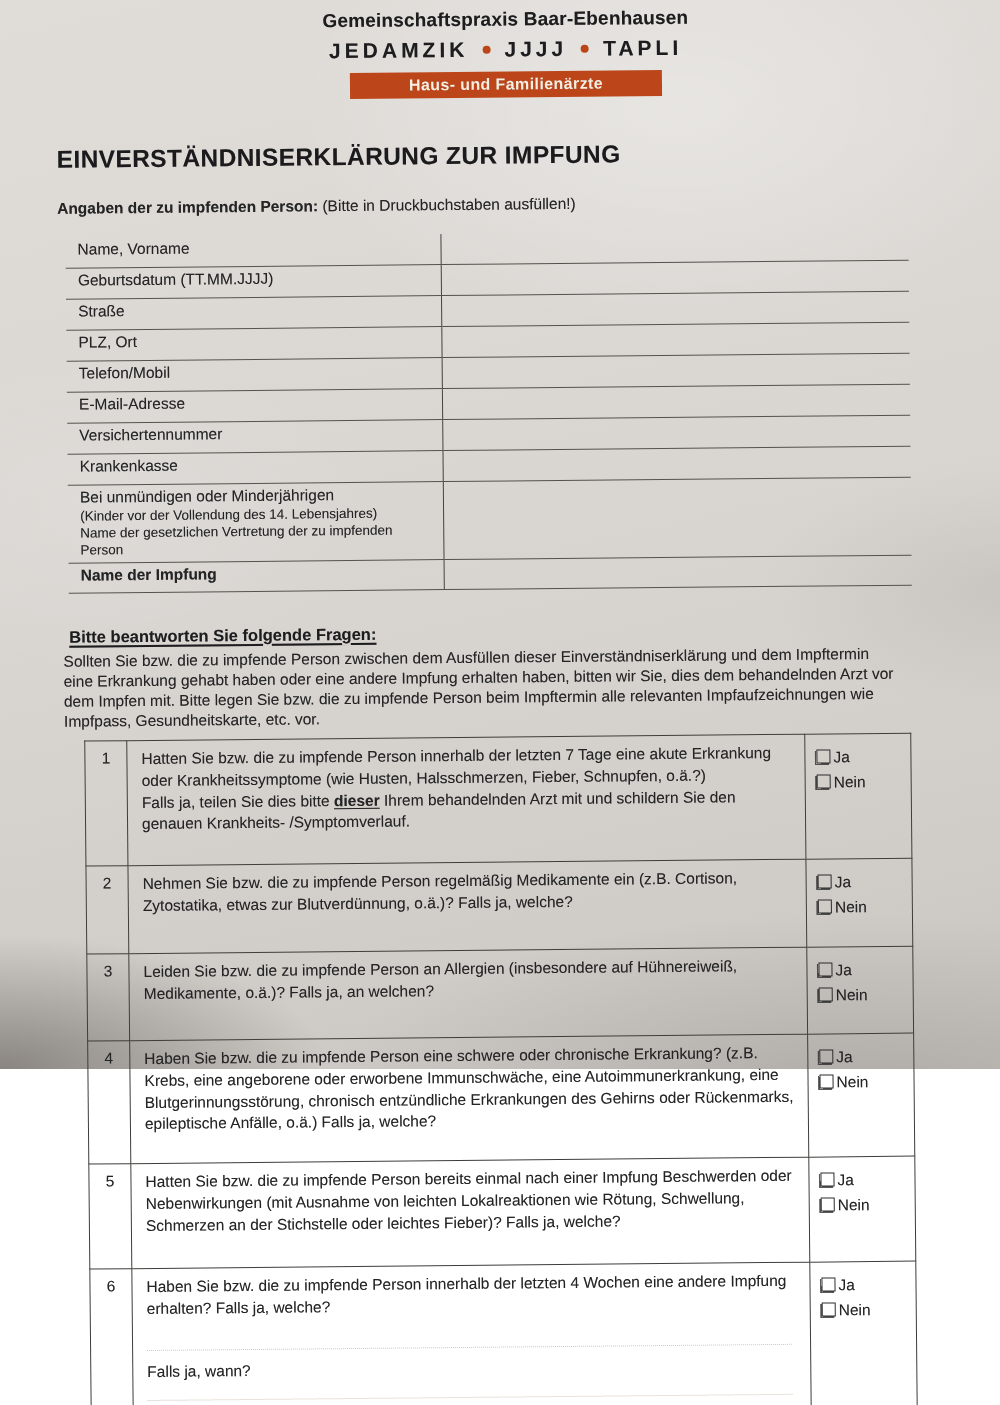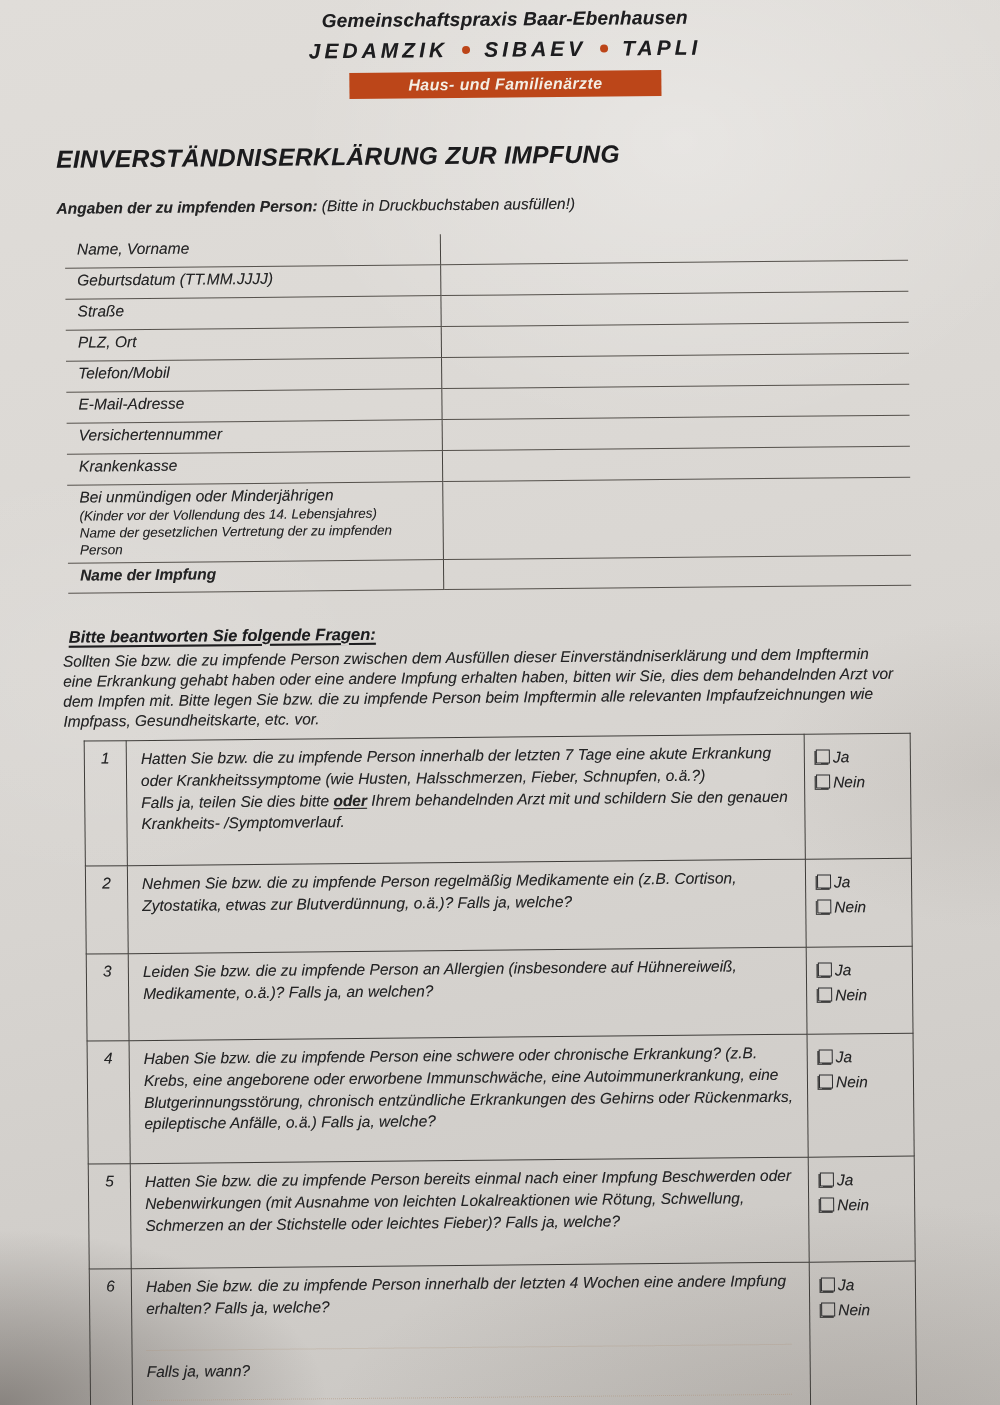--- a/index.html
+++ b/index.html
@@ -2,29 +2,28 @@
 <html lang="de"><head>
 <meta charset="utf-8">
 <style>
   html,body{margin:0;padding:0;}
   body{
     width:1000px;height:1405px;overflow:hidden;
     font-family:"Liberation Sans", sans-serif;
     color:#242425;
   }
   .photo{
-    position:relative;width:1000px;height:1405px;
+    position:relative;width:1000px;height:1069px;
     background:
       radial-gradient(ellipse 55% 30% at 68% 10%, rgba(255,255,255,0.30), transparent 70%),
       radial-gradient(ellipse 40% 22% at 10% 48%, rgba(255,255,255,0.10), transparent 70%),
       radial-gradient(ellipse 42% 16% at 0% 100%, rgba(52,45,40,0.45), transparent 78%),
       radial-gradient(ellipse 70% 22% at 85% 102%, rgba(85,76,68,0.22), transparent 75%),
       radial-gradient(ellipse 30% 14% at 100% 55%, rgba(110,100,92,0.12), transparent 80%),
       linear-gradient(168deg,#e0ddd9 0%,#dcd9d5 30%,#d7d4d0 58%,#d0cdc9 82%,#c8c5c1 100%);
-    font-style: italic;
   }
   .sheet{
     position:absolute;inset:0;
     padding:10px 38px 0 57px;
     transform:rotate(-0.55deg);
     transform-origin:35% 18%;
     text-shadow:0 0 0.5px rgba(45,45,45,0.35);
   }
   
   .header{width:900px;text-align:center;}
@@ -88,21 +87,21 @@
 </style>
 </head>
 <body>
 
 <div class="photo">
   <div class="sheet">
 
     <div class="header">
       <div class="practice-name">Gemeinschaftspraxis Baar-Ebenhausen</div>
       <div class="doctors">
-        <span>JEDAMZIK</span><span class="dot"></span><span>SIBAEV</span><span class="dot"></span><span>TAPLI</span>
+        <span>JEDAMZIK</span><span class="dot"></span><span>JJJJ</span><span class="dot"></span><span>TAPLI</span>
       </div>
       <div class="banner">Haus- und Familienärzte</div>
     </div>
 
     <h1>EINVERSTÄNDNISERKLÄRUNG ZUR IMPFUNG</h1>
 
     <p class="subtitle">
       <b>Angaben der zu impfenden Person:</b>
       <span>(Bitte in Druckbuchstaben ausfüllen!)</span>
     </p>
@@ -166,21 +165,21 @@
           <col style="width:42px">
           <col>
           <col style="width:106px">
         </colgroup>
 
       <tbody>
           <tr style="height:125px">
         <td class="num">1</td>
         <td class="qtxt">
           <div>Hatten Sie bzw. die zu impfende Person innerhalb der letzten 7 Tage eine akute Erkrankung oder Krankheitssymptome (wie Husten, Halsschmerzen, Fieber, Schnupfen, o.ä.?)</div>
-          <div><span>Falls ja, teilen Sie dies bitte </span><span class="emph">oder</span><span> Ihrem behandelnden Arzt mit und schildern Sie den genauen Krankheits- /Symptomverlauf.</span></div>
+          <div><span>Falls ja, teilen Sie dies bitte </span><span class="emph">dieser</span><span> Ihrem behandelnden Arzt mit und schildern Sie den genauen Krankheits- /Symptomverlauf.</span></div>
         </td>
         <td class="ans">
           <span class="opt"><span class="box"></span><span>Ja</span></span>
           <span class="opt"><span class="box"></span><span>Nein</span></span>
         </td>
       </tr>
 
       <tr style="height:88px">
         <td class="num">2</td>
         <td class="qtxt">Nehmen Sie bzw. die zu impfende Person regelmäßig Medikamente ein (z.B. Cortison, Zytostatika, etwas zur Blutverdünnung, o.ä.)? Falls ja, welche?</td>

